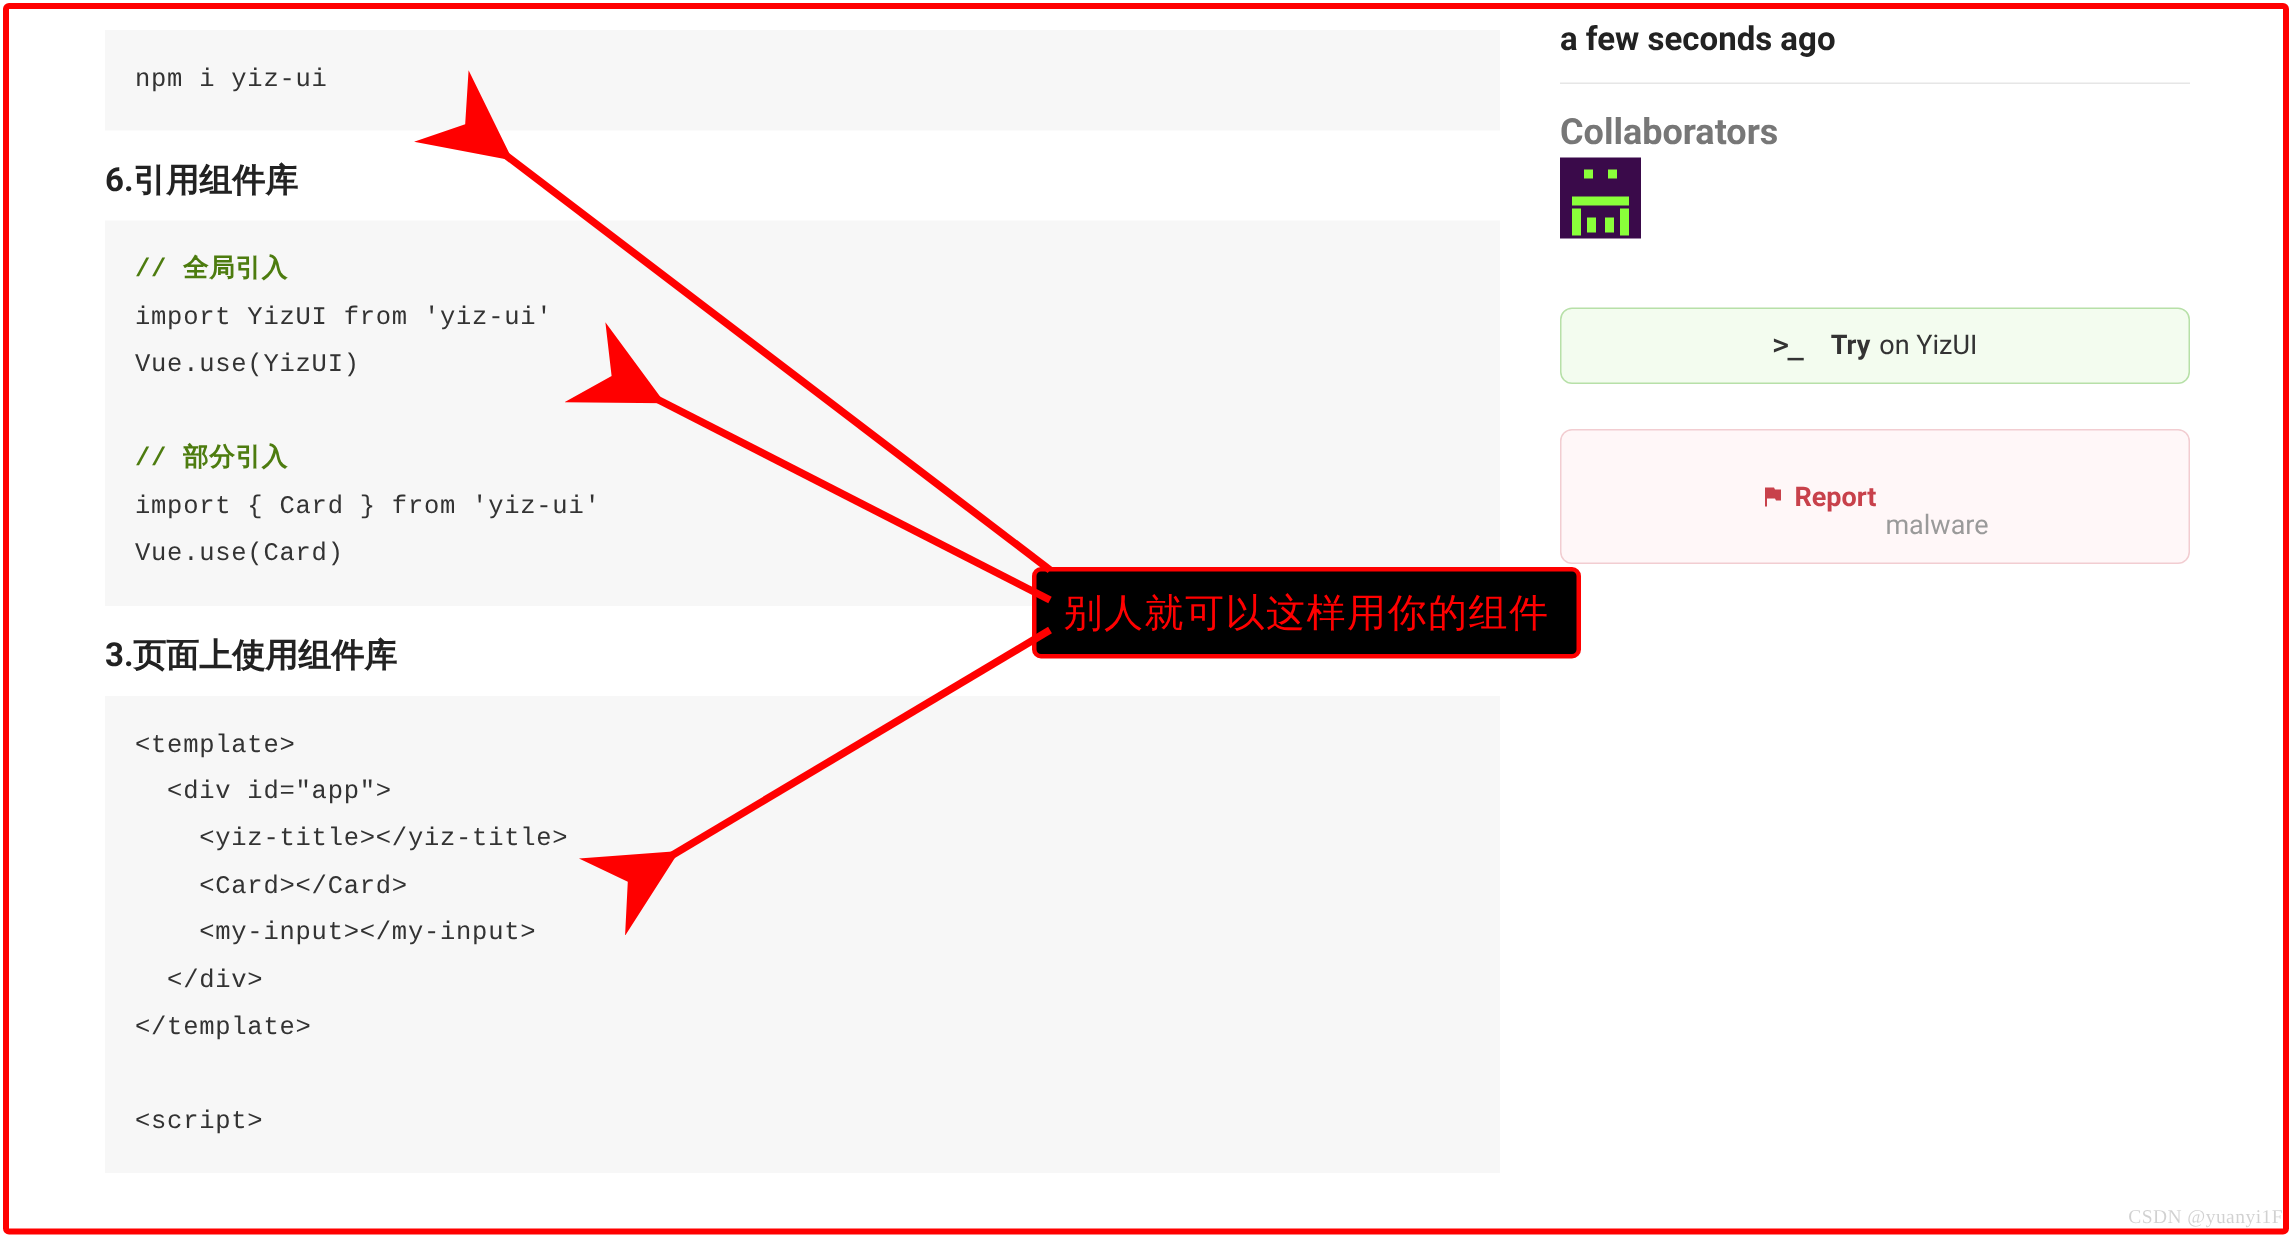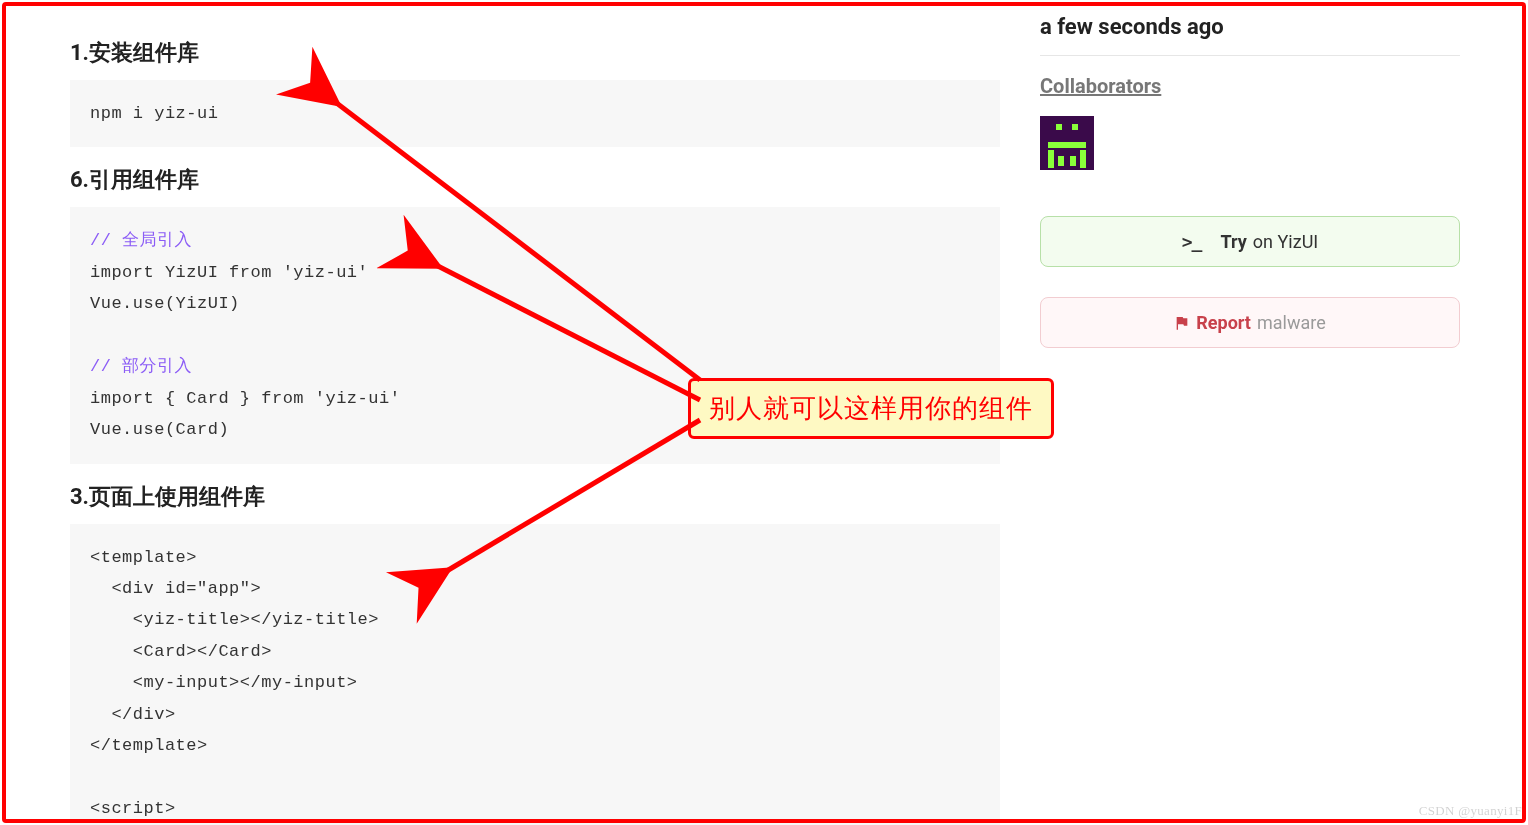--- a/index.html
+++ b/index.html
@@ -42,34 +42,33 @@
       background: #f7f7f7;
       padding: 18px 20px;
       font-family: "SFMono-Regular", Consolas, "Liberation Mono", Menlo, monospace;
       font-size: 17px;
       line-height: 1.85;
       color: #333;
       white-space: pre;
       overflow: hidden;
       letter-spacing: 0.5px;
     }
-    .code .comment { color: #8b5cf6; }
+    .code .comment { color: #4d7c0f; font-weight: bold; }
     .sidebar .published {
       font-size: 22px;
       font-weight: 700;
       color: #222;
       padding: 14px 0 16px 0;
     }
     .sidebar hr { border: none; border-top: 1px solid #e6e6e6; margin-bottom: 18px; }
     .sidebar .label {
-      font-size: 20px;
+      font-size: 24px;
       font-weight: 700;
       color: #777;
-      margin-bottom: 18px;
-      text-decoration: underline;
+      margin-bottom: 3px;
     }
     .avatar {
       width: 54px; height: 54px; background: #3a0a4a; position: relative;
     }
     .avatar::before {
       content: "";
       position: absolute;
       inset: 0;
       background-image:
         linear-gradient(#8aff3a, #8aff3a),
@@ -101,30 +100,30 @@
       color: #333;
       margin-top: 46px;
     }
     .btn-try .bold { font-weight: 700; margin-left: 13px; }
     .btn-report {
       background: #fff7f8;
       border: 1px solid #f2cdd1;
       color: #c8414b;
     }
     .btn-report .bold { font-weight: 700; color:#c8414b; }
-    .btn-report .rest { color:#9a9a9a; }
+    .btn-report .rest { color:#9a9a9a;margin-top:39px; }
     .annotation-box {
       position: absolute;
       left: 688px; top: 378px;
       border: 3px solid #ff0000;
       border-radius: 6px;
       padding: 10px 18px;
       font-size: 26px;
       color: #ff0000;
-      background: #fef9c3;
+      background: #000000;
       font-weight: 500;
       letter-spacing: 1px;
     }
     svg.arrows {
       position: absolute;
       top: 0; left: 0;
       width: 1528px; height: 825px;
       pointer-events: none;
     }
     .watermark {
@@ -136,21 +135,20 @@
       font-family: Liberation Serif, serif;
     }
     .try-icon { font-family: monospace; font-weight: 700; letter-spacing: -1px; }
     .flag-icon { width: 16px; height: 16px; fill: #c8414b; }
   </style>
 </head>
 <body>
 
 <div class="page">
   <div class="main">
-    <h2 class="section">1.安装组件库</h2>
     <pre class="code"><span>npm i yiz-ui</span></pre>
 
     <h2 class="section">6.引用组件库</h2>
     <pre class="code"><span class="comment">// 全局引入</span>
 <span>import YizUI from 'yiz-ui'</span>
 <span>Vue.use(YizUI)</span>
 
 <span class="comment">// 部分引入</span>
 <span>import { Card } from 'yiz-ui'</span>
 <span>Vue.use(Card)</span></pre>

